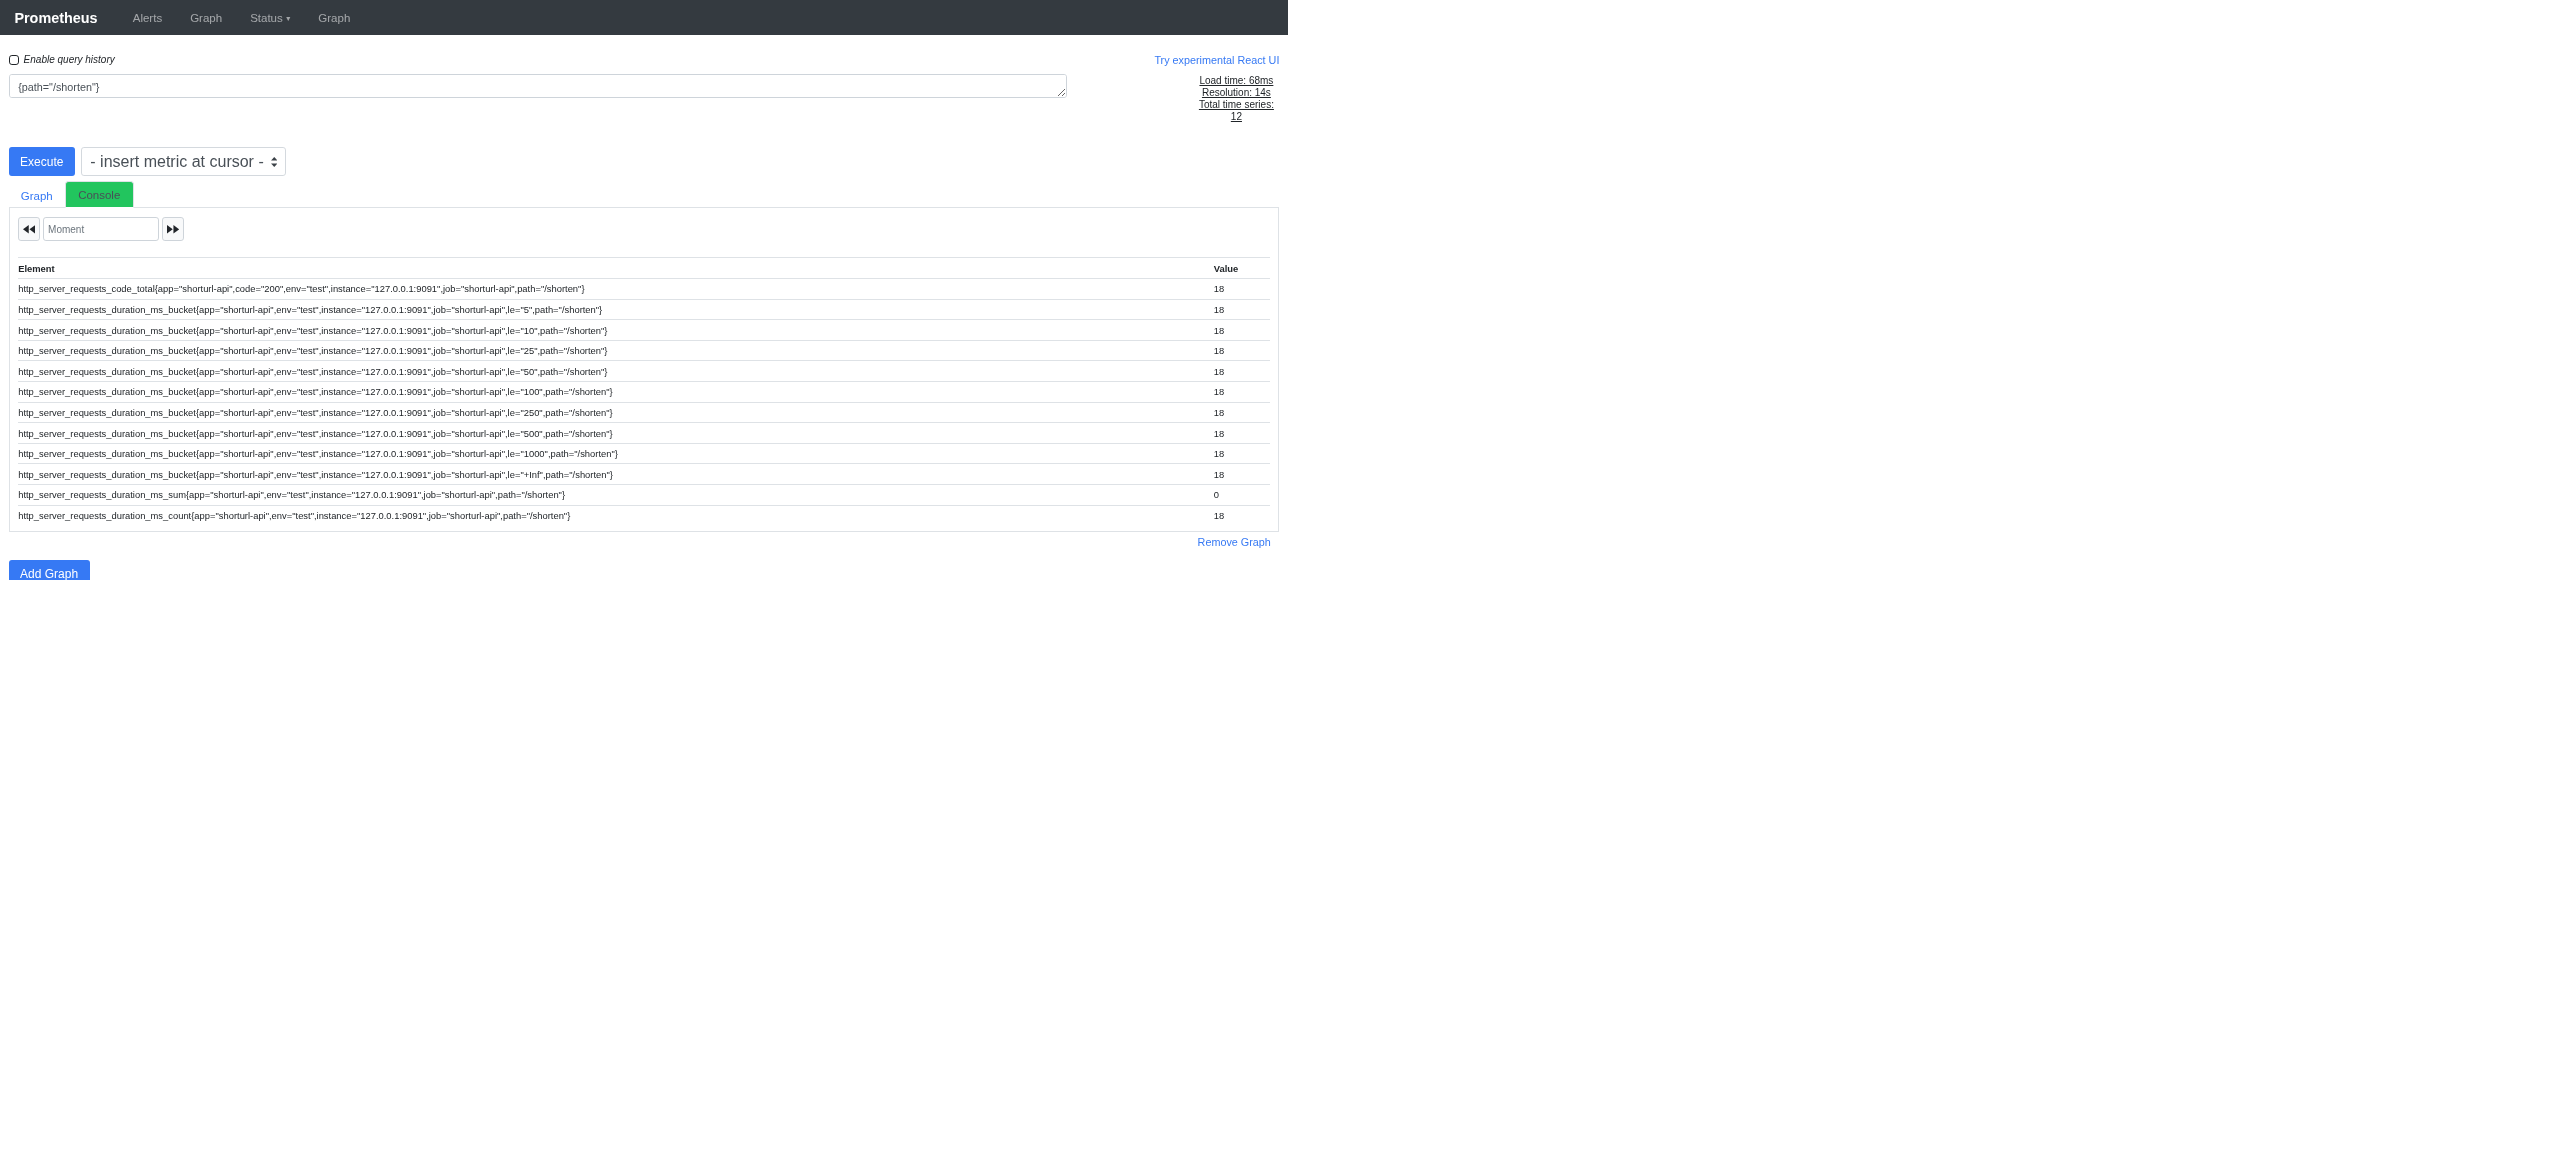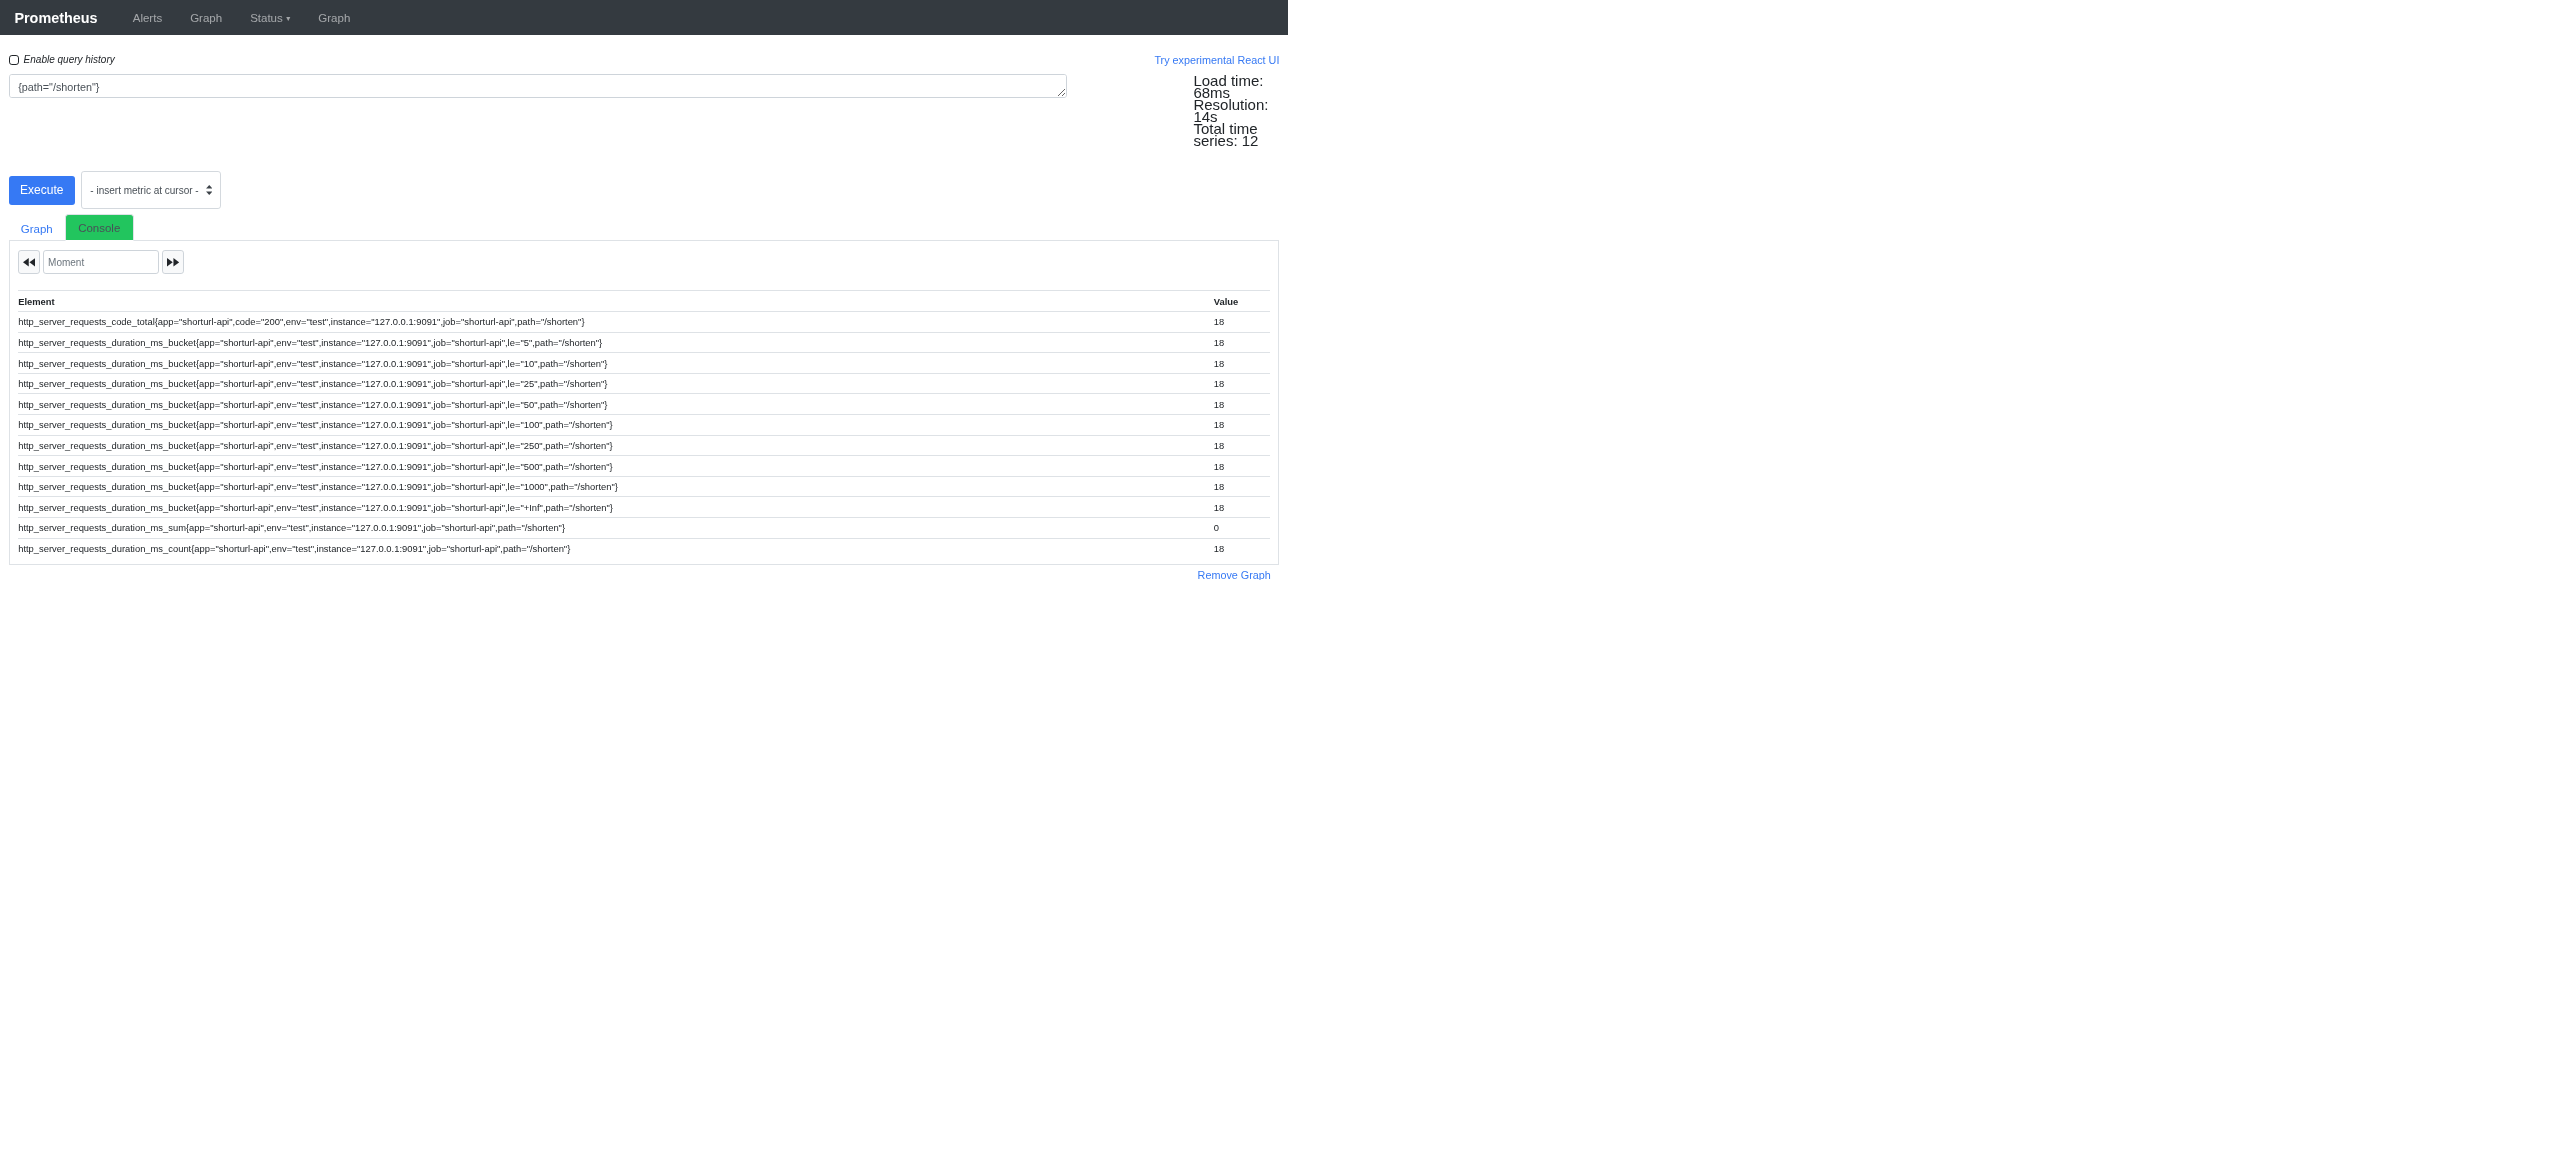--- a/index.html
+++ b/index.html
@@ -41,35 +41,35 @@
   .react-link{color:var(--accent);font-size:10.8px;cursor:pointer;}
   
   .query-row{display:flex;margin-top:8px;align-items:flex-start;}
   .query-input{
     width:1058px;height:24px;resize:both;
     border:0.7px solid var(--input-border);border-radius:2.9px;
     padding:4.3px 8.6px;font-family:"Liberation Sans", sans-serif;
     font-size:10.8px;color:#495057;line-height:14.4px;outline:none;
   }
   .query-stats{
-    margin-left:auto;width:86px;font-size:15px;line-height:12px;
-    color:#212529;text-align:left;padding-top:0.7px;
+    margin-left:auto;width:86px;font-size:10px;line-height:12px;
+    color:#212529;text-align:center;padding-top:0.7px;text-decoration:underline;
   }
   
   .execute-row{margin-top:24px;display:flex;align-items:center;}
   .btn-primary{
     background:var(--accent);color:#fff;border:none;border-radius:2.9px;
     height:29px;padding:0 11.5px;font-size:12px;cursor:pointer;
     font-family:"Liberation Sans", sans-serif;
   }
   .metric-select{
-    margin-left:5.8px;height:38px;min-width:130px;
+    margin-left:5.8px;height:29px;min-width:130px;
     border:0.7px solid #d4d9de;border-radius:2.9px;background:#fff;
     display:flex;align-items:center;padding:0 7.2px 0 8.6px;
-    font-size:10px;color:#495057;cursor:pointer;
+    font-size:16px;color:#495057;cursor:pointer;
   }
   .select-arrows{margin-left:7.2px;display:flex;flex-direction:column;align-items:center;}
   .select-arrows svg{display:block;}
   
   .tabs{
     margin-top:5px;display:flex;align-items:flex-end;
     border-bottom:0.7px solid var(--border);padding:0;
   }
   .tab{
     font-size:11.5px;padding:6.5px 12.2px;cursor:pointer;position:relative;

